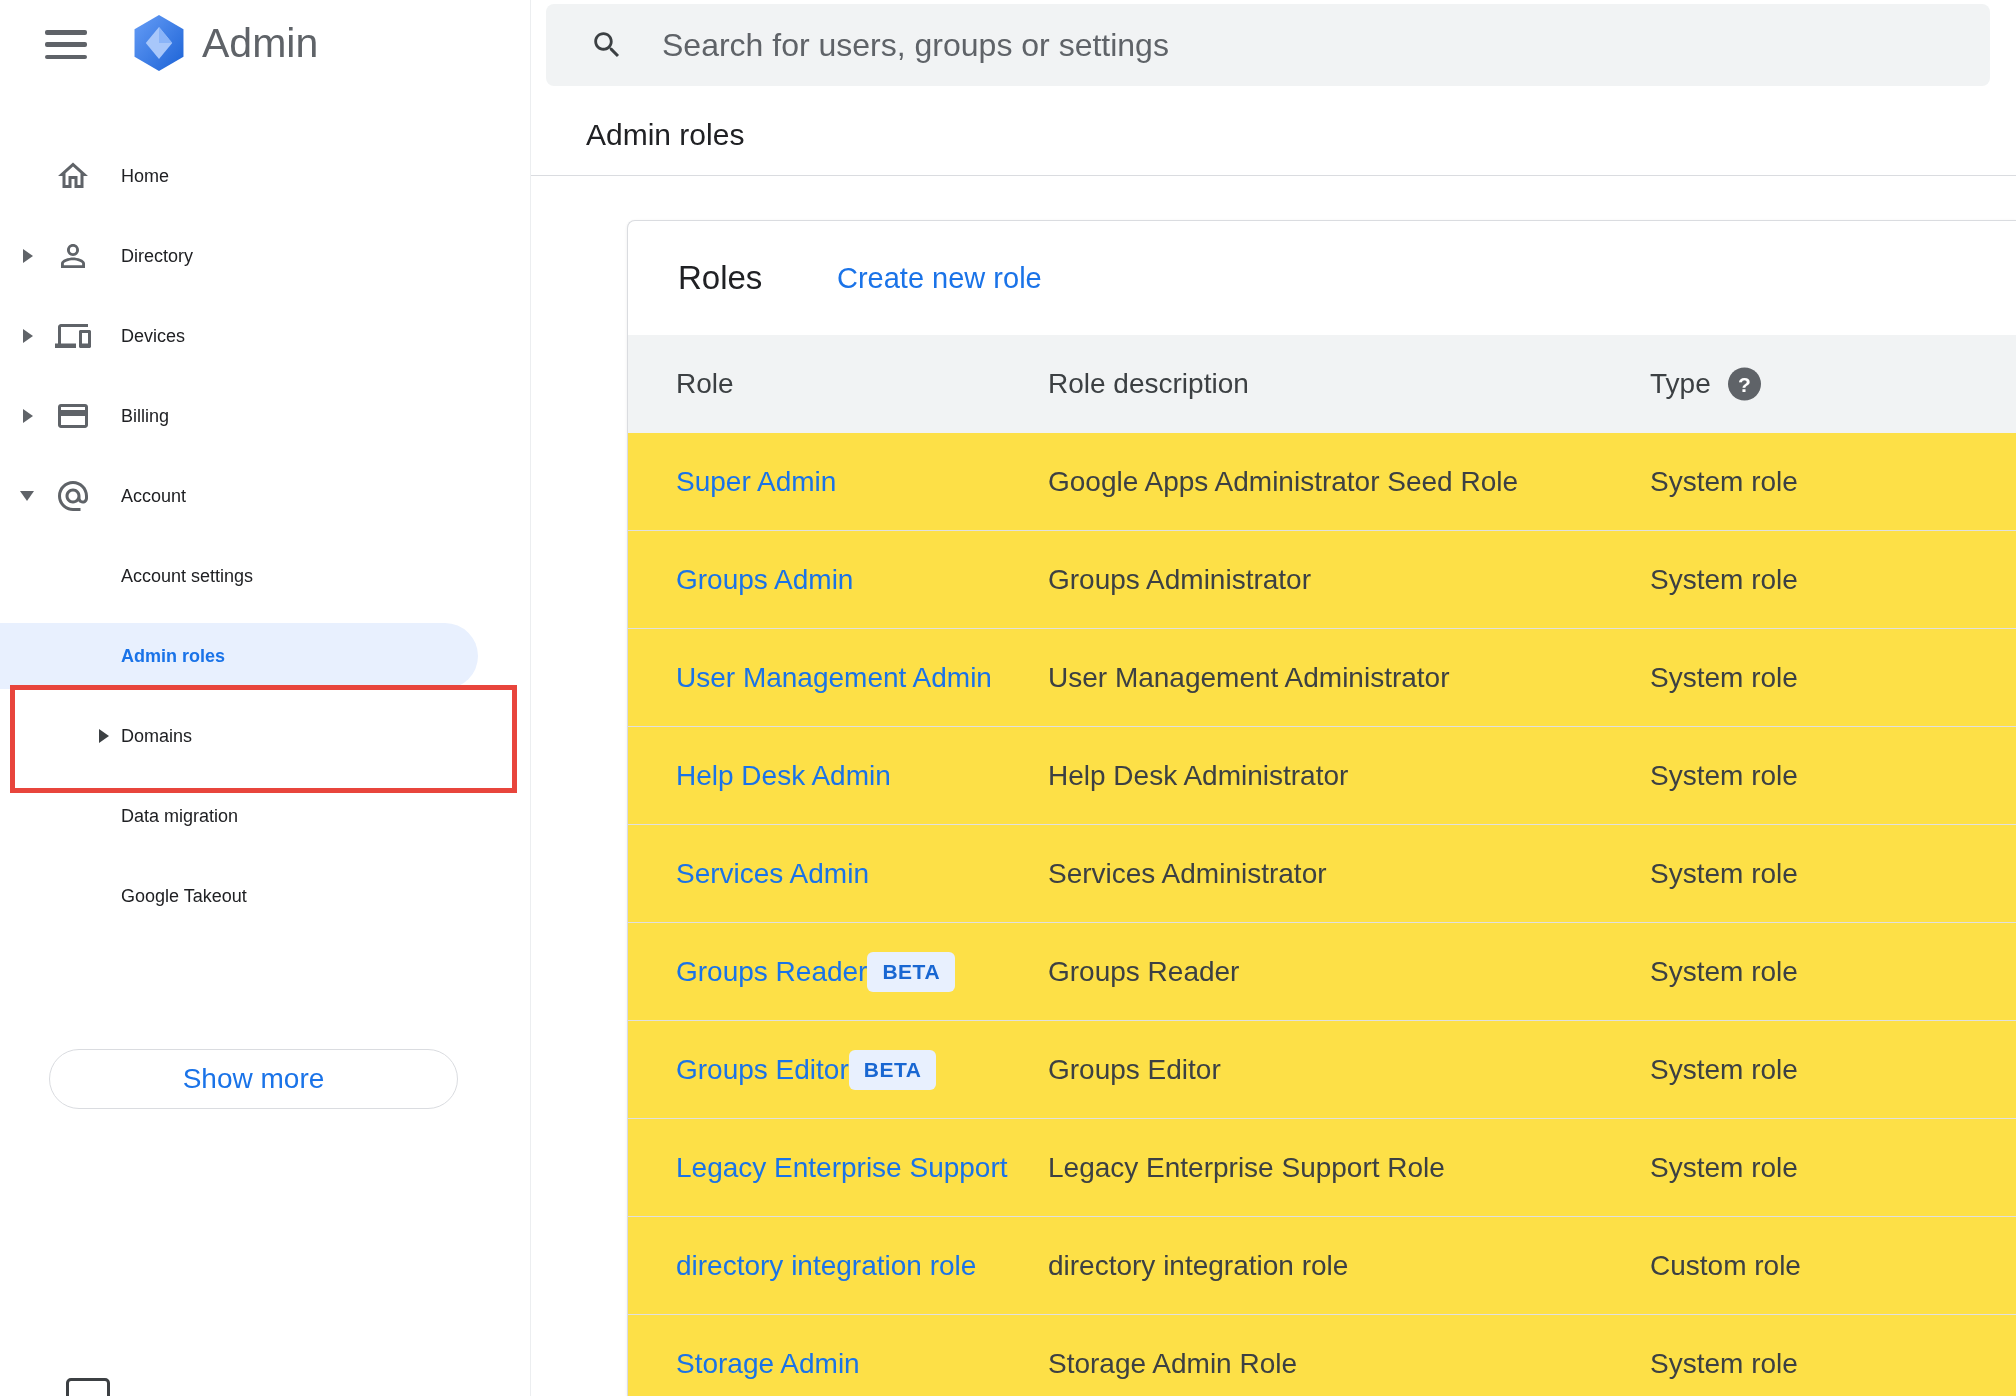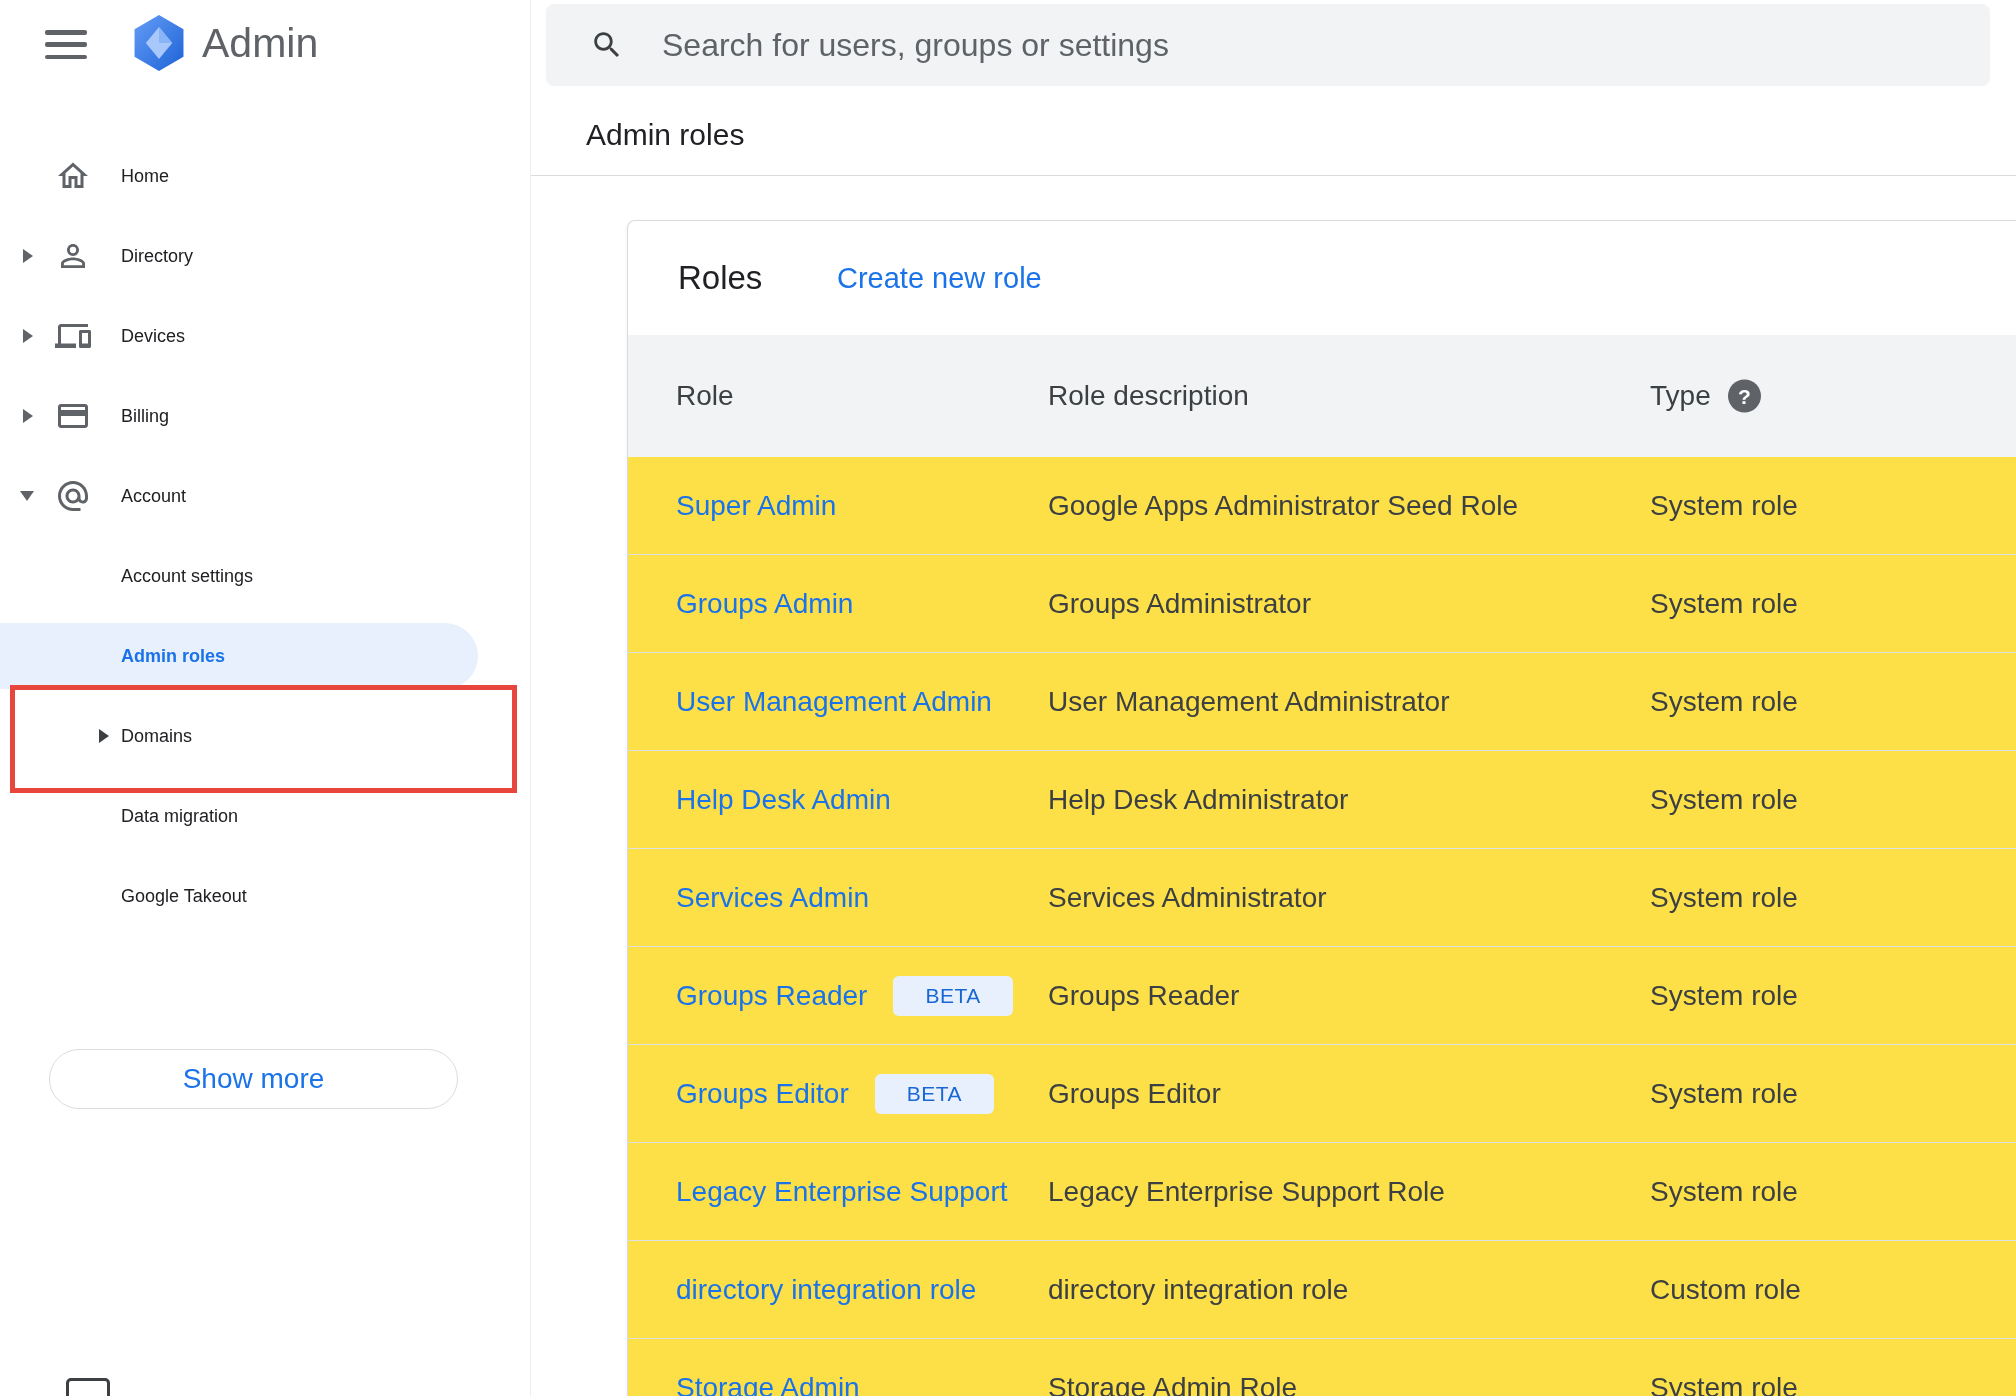--- a/index.html
+++ b/index.html
@@ -55,31 +55,31 @@
 
   .page-title { position: absolute; left: 586px; top: 118px; font-size: 30px; font-weight: 500; color: var(--text); }
   .title-divider { position: absolute; left: 531px; top: 175px; width: 1485px; height: 1px; background: var(--line2); }
 
   
   .card { position: absolute; left: 627px; top: 220px; width: 1389px; height: 1176px; background: #fff; border: 1px solid var(--line2); border-right: none; border-bottom: none; border-top-left-radius: 8px; box-shadow: 0 1px 3px rgba(60,64,67,.10); }
   .card-header { position: relative; height: 114px; }
   .panel-title { position: absolute; left: 50px; top: 50%; transform: translateY(-50%); font-size: 33px; font-weight: 500; color: var(--text); }
   .create-link { position: absolute; left: 209px; top: 50%; transform: translateY(-50%); font-size: 29px; font-weight: 500; color: var(--blue); cursor: pointer; text-decoration: none; }
 
-  .thead { position: relative; height: 122px; background: var(--thead); }
+  .thead { position: relative; height: 98px; background: var(--thead); }
   .th { position: absolute; top: 50%; transform: translateY(-50%); font-size: 28px; font-weight: 500; color: var(--dark); }
   .th-role { left: 48px; } .th-desc { left: 420px; } .th-type { left: 1022px; }
   .help { position: absolute; left: 1100px; top: 50%; transform: translateY(-50%); width: 33px; height: 33px; border-radius: 50%; background: #5f6368; color: #fff; display: flex; align-items: center; justify-content: center; font-size: 21px; font-weight: 700; cursor: pointer; }
   .help::after { content: "?"; }
 
   .trow { position: relative; height: 98px; border-bottom: 1px solid var(--line); background: #fde047; }
   .cell { position: absolute; top: 50%; transform: translateY(-50%); font-size: 28px; color: var(--dark); white-space: nowrap; }
   .cell-role { left: 48px; display: flex; align-items: center; }
   .role-link { color: var(--blue); cursor: pointer; text-decoration: none; }
-  .badge { margin-left: 26px; background: #e8f0fe; color: #1967d2; font-size: 21px; font-weight: 400; padding: 8px 32px; border-radius: 6px; letter-spacing: .5px; }
+  .badge { background: #e8f0fe; color: #1967d2; font-size: 21px; font-weight: 700; padding: 8px 15px; border-radius: 6px; letter-spacing: .5px; }
   .badge:empty { display: none; }
   .cell-desc { left: 420px; }
   .cell-type { left: 1022px; }
 </style>
 </head>
 <body>
 
 <div class="screen">
 
   <div class="sidebar">

